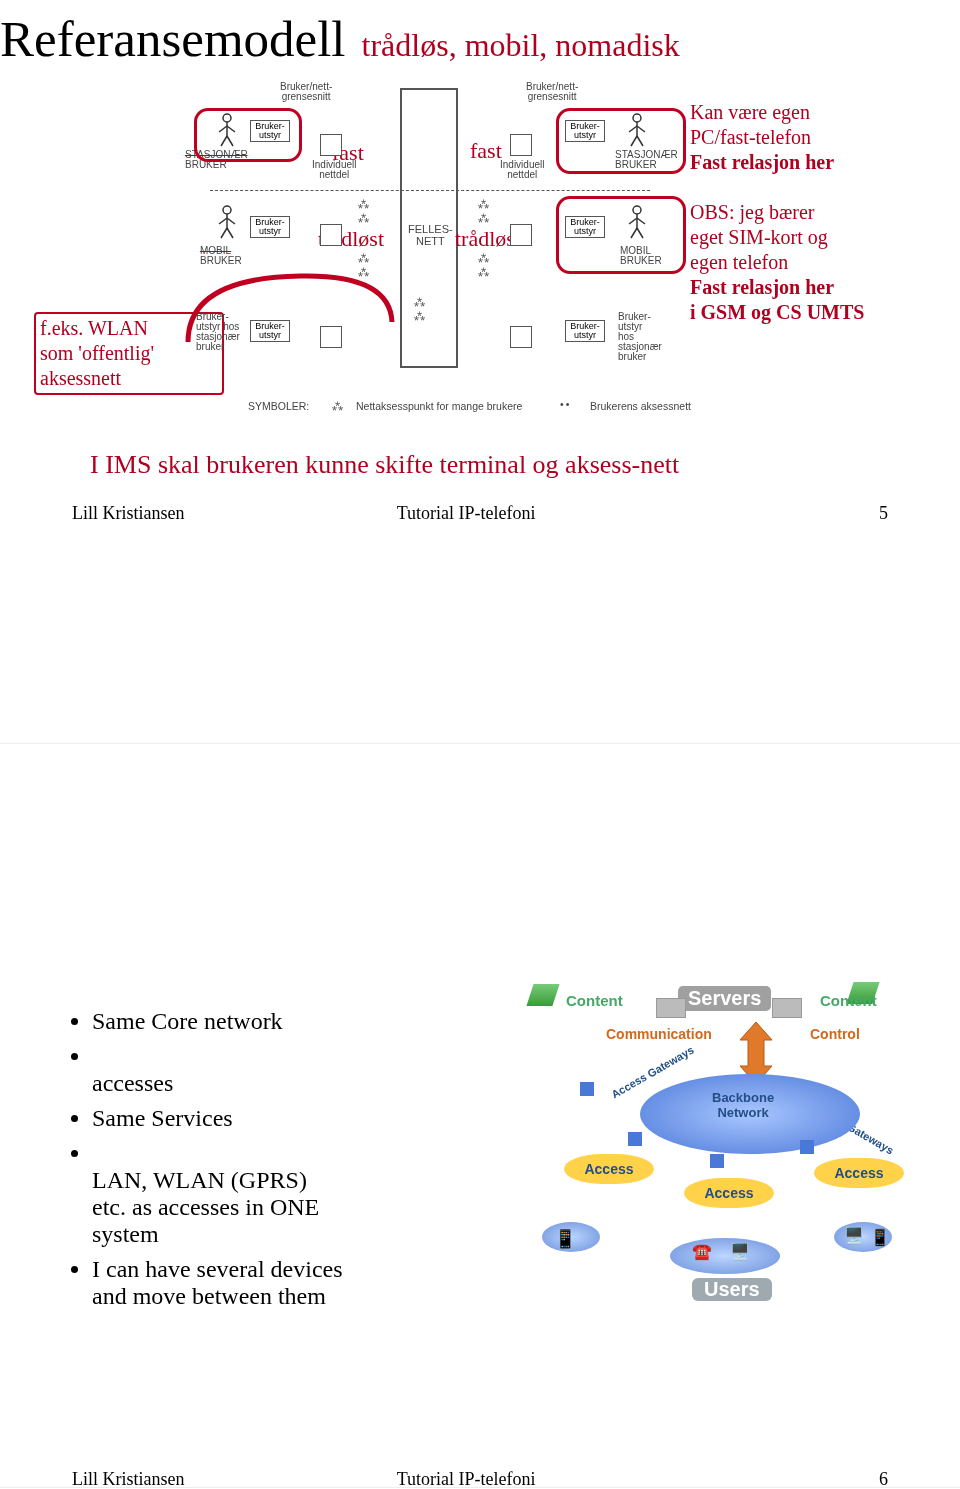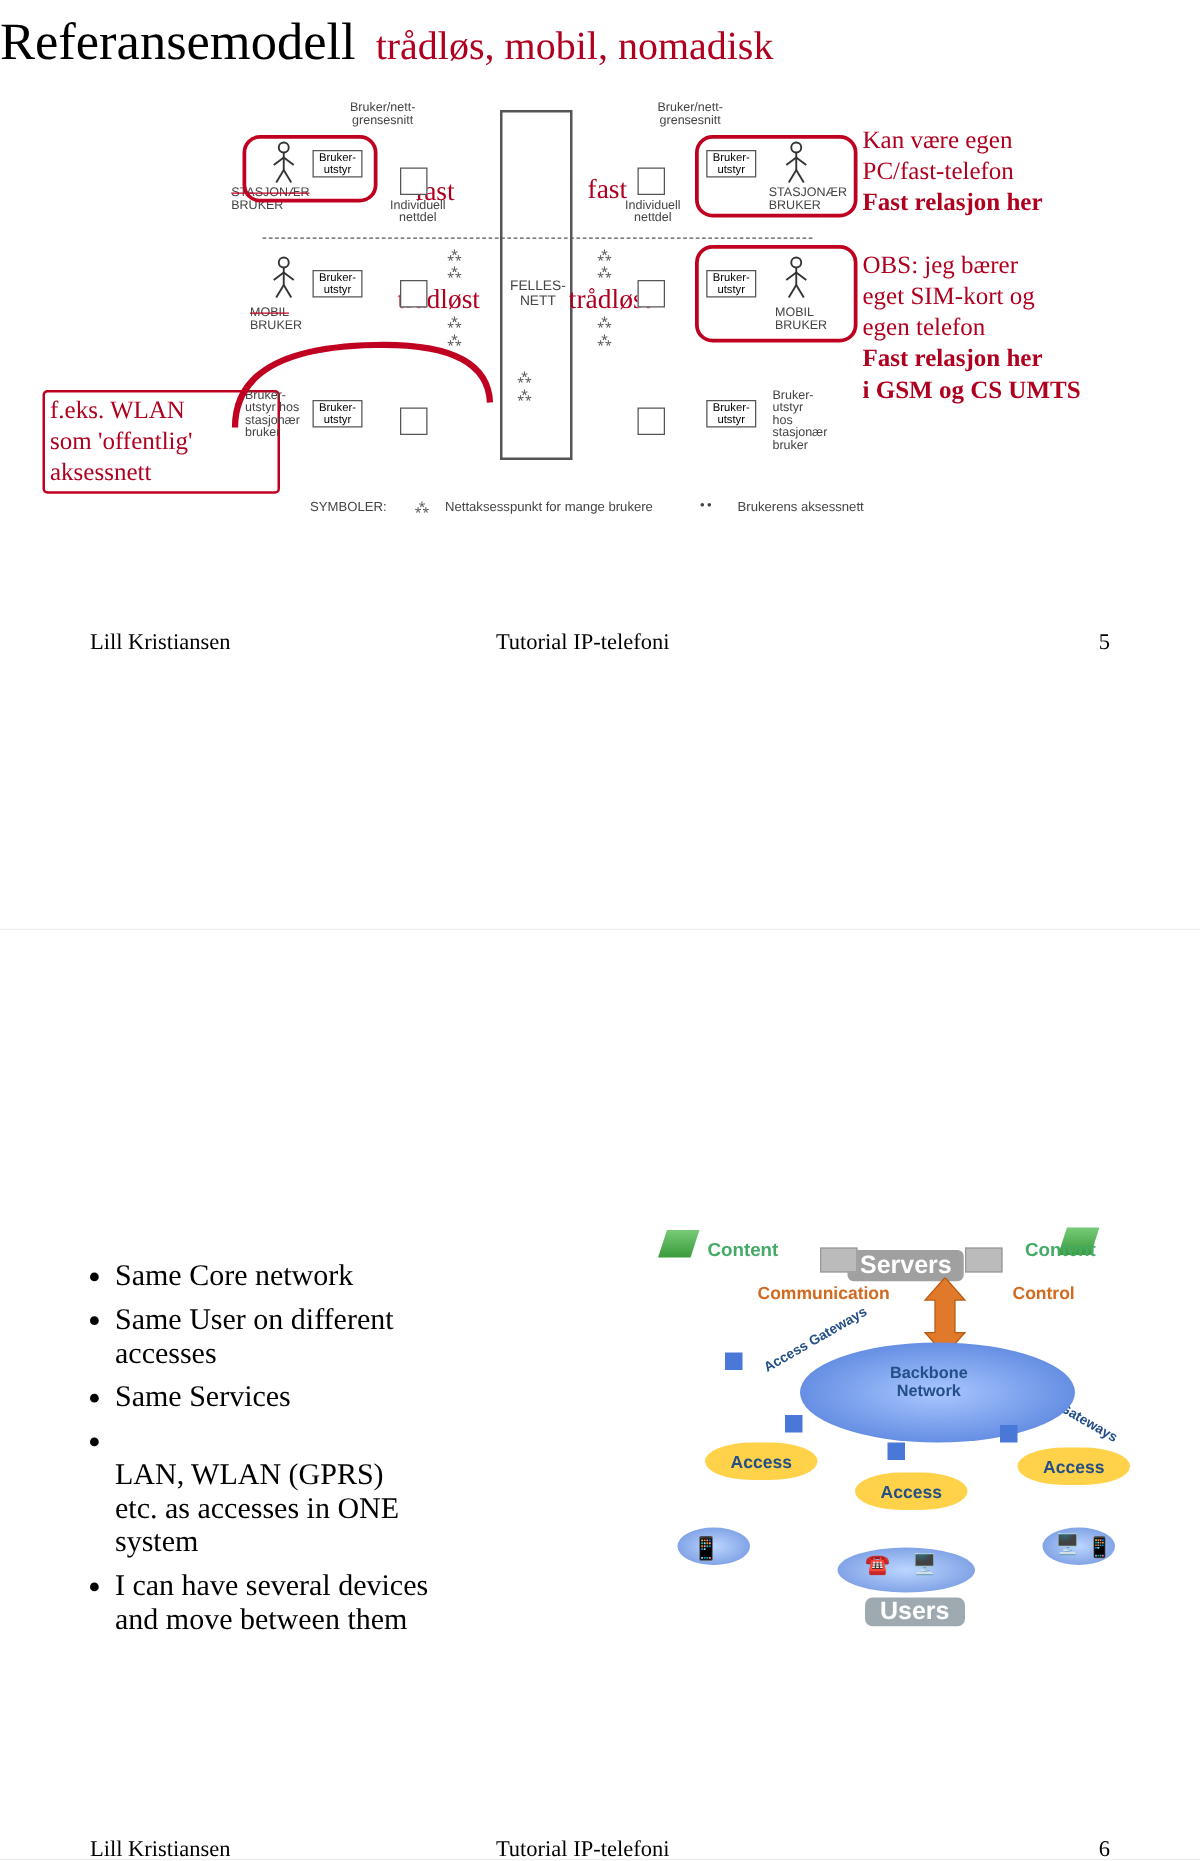--- a/index.html
+++ b/index.html
@@ -1,19 +1,19 @@
 <!DOCTYPE html>
 <html><head>
 <meta charset="utf-8">
 <style>
   * { box-sizing: border-box; }
   html, body { margin:0; padding:0; background:#fff; font-family:"Times New Roman", Times, serif; color:#000; }
   .page { width:960px; margin:0 auto; }
   .slide { width:960px; height:744px; position:relative; border-bottom:1px solid #eee; }
-  .title { font-size:42px; text-align:center; margin-top:20px; }
+  .title { font-size:51px; text-align:center; margin-top:20px; }
   .subtitle-inline { color:#b00020; font-size:32px; }
   .redtxt { color:#b00020; font-size:20px; line-height:1.25; }
   .foot { position:absolute; bottom:18px; left:0; width:100%; font-size:18px; }
   .foot .author { position:absolute; left:72px; }
   .foot .tut { position:absolute; left:50%; transform:translateX(-60%); }
   .foot .num { position:absolute; right:72px; }
 
   
   .s1-title { position:absolute; top:10px; left:0; width:100%; }
   .s1-left1 { position:absolute; top:105px; left:34px; width:190px; }
@@ -238,58 +238,59 @@
   <svg style="position:absolute; top:270px; left:180px;" width="220" height="90">
     <path d="M8 72 Q 8 8 120 6 Q 210 4 212 52" fill="none" stroke="#c00020" stroke-width="5"></path>
   </svg>
 
   <div class="symbols" style="top:400px; left:248px;">SYMBOLER:</div>
   <div class="szig" style="top:398px; left:332px;">⁂</div>
   <div class="symbols" style="top:400px; left:356px;">Nettaksesspunkt for mange brukere</div>
   <div class="symbols" style="top:398px; left:560px; letter-spacing:2px;">••</div>
   <div class="symbols" style="top:400px; left:590px;">Brukerens aksessnett</div>
 
+  <div class="s1-conclusion">I IMS skal brukeren kunne skifte terminal og aksess-nett</div>
 
   <div class="foot" style="bottom:240px;">
     <span class="author">Lill Kristiansen</span>
     <span class="tut">Tutorial IP-telefoni</span>
     <span class="num">5</span>
   </div>
 
 </div>
 
 <div class="slide">
 
 
   <div class="s2-list">
     <ul>
       <li><span>Same Core network</span></li>
       <li>
-        <span>Same User on different</span><br>
+        <br>
         <span>accesses</span>
       </li>
       <li><span>Same Services</span></li>
       <li>
         <br>
         <span>LAN, WLAN (GPRS)</span><br>
         <span>etc. as accesses  in ONE</span><br>
         <span>system</span>
       </li>
       <li>
         <span>I can have several devices</span><br>
         <span>and move between them</span>
       </li>
     </ul>
   </div>
 
   <div style="position:absolute; top:238px; left:520px; width:400px; height:360px;">
 
     <div class="greenbox" style="top:2px; left:10px;"></div>
     <div class="imglabel" style="top:10px; left:46px; color:#4a6;">Content</div>
-    <div class="svrbox" style="top:18px; left:158px;">Servers</div>
+    <div class="svrbox" style="top:4px; left:158px;">Servers</div>
     <div class="graybox" style="top:16px; left:136px;"></div>
     <div class="graybox" style="top:16px; left:252px;"></div>
     <div class="greenbox" style="top:0px; left:330px;"></div>
     <div class="imglabel" style="top:10px; left:300px; color:#4a6;">Content</div>
 
     <div class="imglabel" style="top:44px; left:86px; color:#d2691e; font-size:14px;">Communication</div>
     <div class="imglabel" style="top:44px; left:290px; color:#d2691e; font-size:14px;">Control</div>
 
     <svg class="orangearrow" style="top:40px; left:216px;" width="40" height="62">
       <polygon points="20,0 36,18 28,18 28,44 36,44 20,62 4,44 12,44 12,18 4,18" fill="#e07a2a" stroke="#b85a10" stroke-width="1"></polygon>

